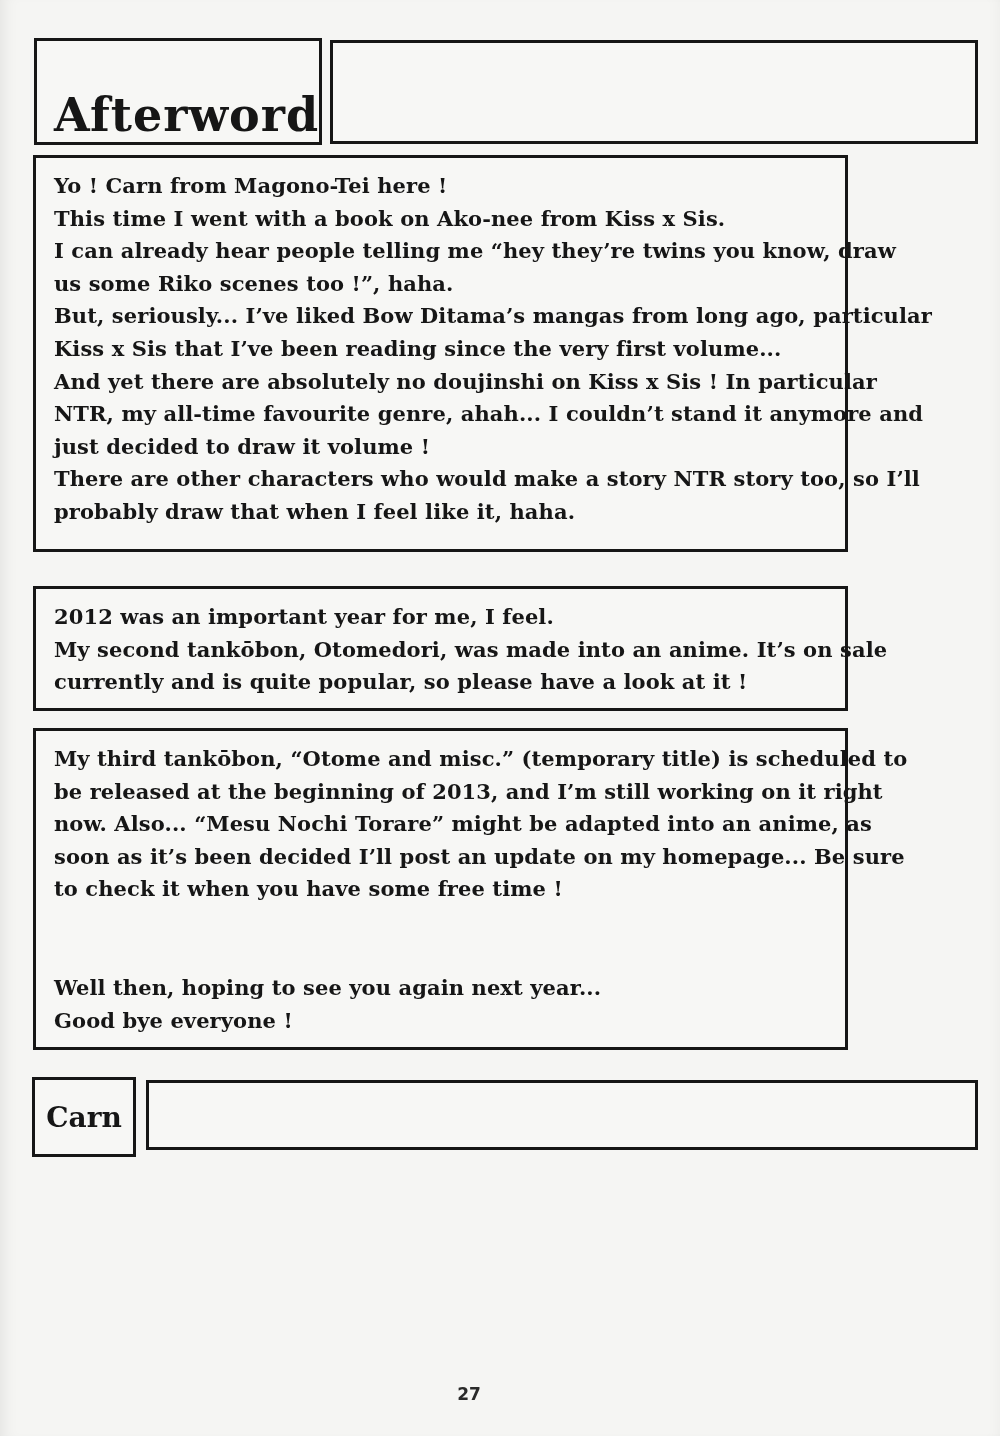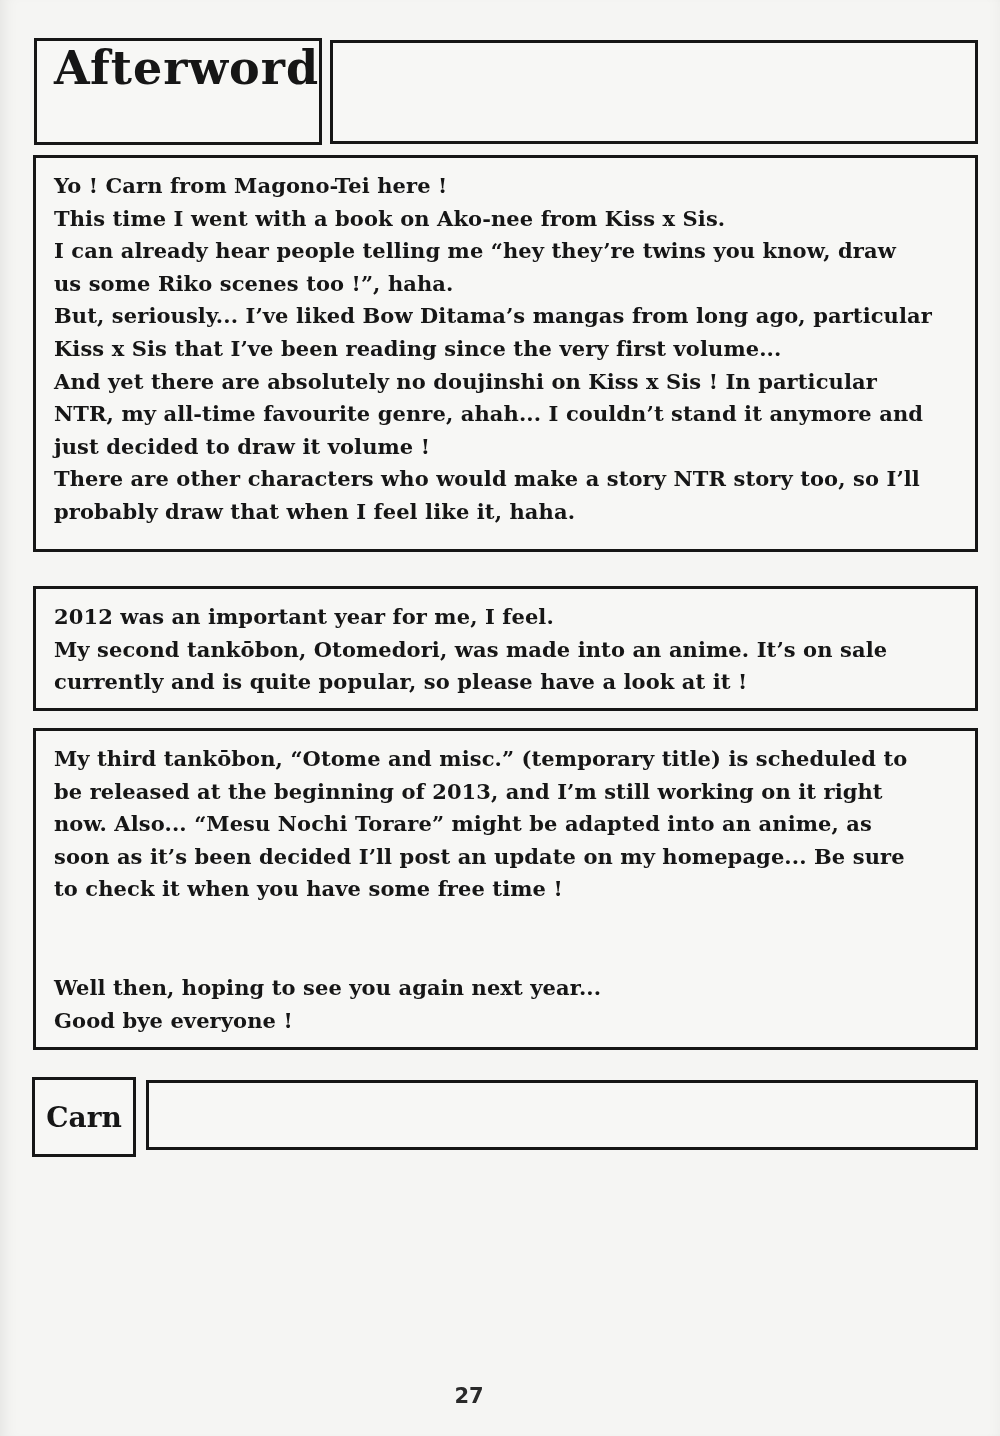--- a/index.html
+++ b/index.html
@@ -33,39 +33,39 @@
     border: 3px solid #161616;
     background: #f7f7f5;
   }
 
   .title-box {
     left: 34px;
     top: 38px;
     width: 288px;
     height: 107px;
     display: flex;
-    align-items: flex-start;
+    align-items: flex-end;
     padding-left: 17px;
   }
   .title-text {
     font-size: 46px;
     font-weight: bold;
     letter-spacing: 1px;
     white-space: nowrap;
   }
   .header-blank {
     left: 330px;
     top: 40px;
     width: 648px;
     height: 104px;
   }
 
   .text-panel {
     left: 33px;
-    width: 945px;
+    width: 815px;
     padding: 12px 14px 0 18px;
     font-size: 21px;
     font-weight: 600;
     line-height: 32.6px;
     letter-spacing: 0.1px;
   }
   .text-panel .line {
     white-space: nowrap;
   }
 
@@ -94,21 +94,21 @@
     height: 70px;
   }
 
   .page-number {
     position: absolute;
     top: 1384px;
     left: 0;
     right: 62px;
     text-align: center;
     font-family: "DejaVu Sans", sans-serif;
-    font-size: 21px;
+    font-size: 17px;
     font-weight: 600;
     color: #2a2a2a;
   }
 </style>
 </head>
 <body>
 
 <div class="page">
 
   <div class="panel title-box">

